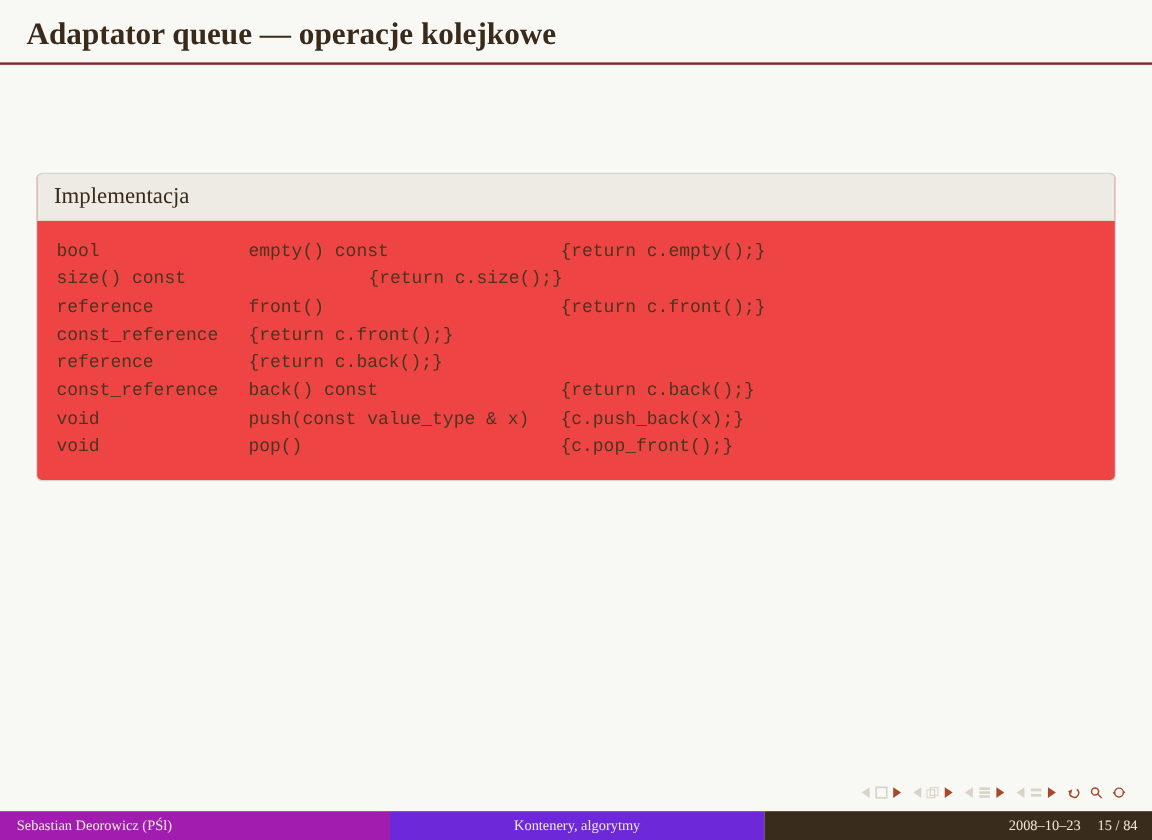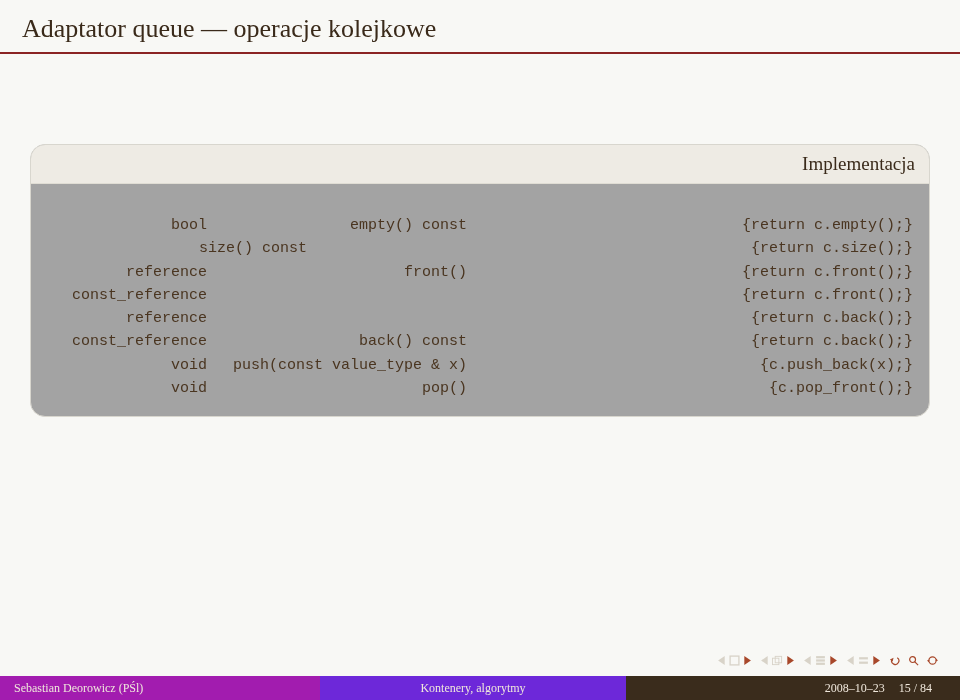--- a/index.html
+++ b/index.html
@@ -8,46 +8,45 @@
       height: 700px;
       background: #f8f8f5;
       font-family: Georgia, 'Times New Roman', serif;
       position: relative;
       overflow: hidden;
     }
     .slide-title {
       font-size: 26px;
       color: #3a2a1a;
       padding: 14px 22px 8px 22px;
-      font-weight: normal;
+      font-weight: bold;
     }
     .title-rule {
       height: 2px;
       background: #8B2323;
       margin: 0;
     }
     .content {
       padding: 90px 30px 0 30px;
     }
     .block {
       border: 1px solid #d8d6ce;
-      border-radius: 15px;
+      border-radius: 5px;
       overflow: hidden;
-      background: #a3a3a3;
-      text-align: right;
+      background: #ef4444;
     }
     .block-title {
       background: #eeebe4;
       padding: 8px 14px;
       font-size: 19px;
       color: #3a2a1a;
       border-bottom: 1px solid #e0ddd4;
     }
     .block-body {
-      padding: 30px 16px 16px 16px;
+      padding: 14px 16px 16px 16px;
     }
     .code-grid {
       font-family: 'Courier New', monospace;
       font-size: 15px;
       color: #4a3520;
       line-height: 1.55;
     }
     .code-row {
       display: flex;
     }
@@ -85,21 +84,21 @@
       display: flex;
       align-items: center;
       justify-content: center;
     }
     .footer-right {
       background: #3a2c1c;
       flex: 1;
       display: flex;
       align-items: center;
       justify-content: flex-end;
-      padding-right: 28px;
+      padding-right: 12px;
     }
     .page-num { margin-left: 14px; text-align: center; }
   </style>
 </head>
 <body>
 
 <div class="slide-title">Adaptator queue — operacje kolejkowe</div>
 <div class="title-rule"></div>
 
 <div class="content">

